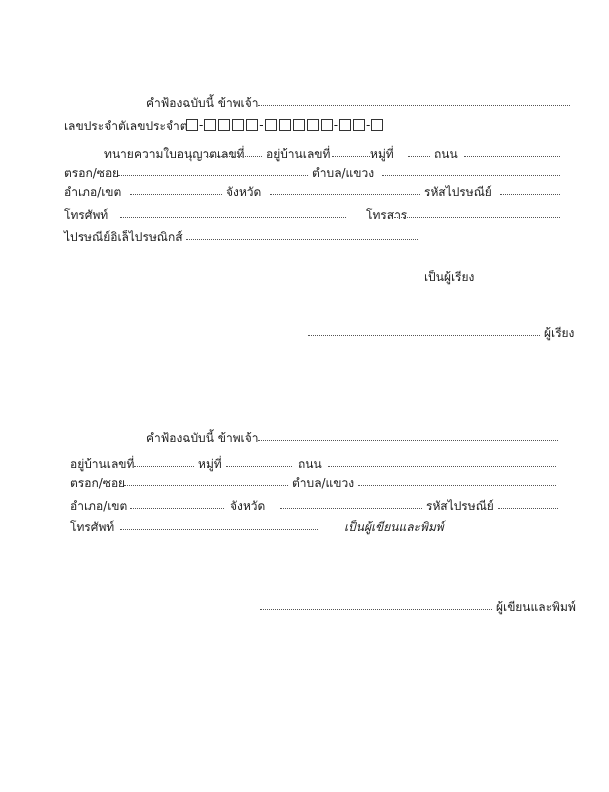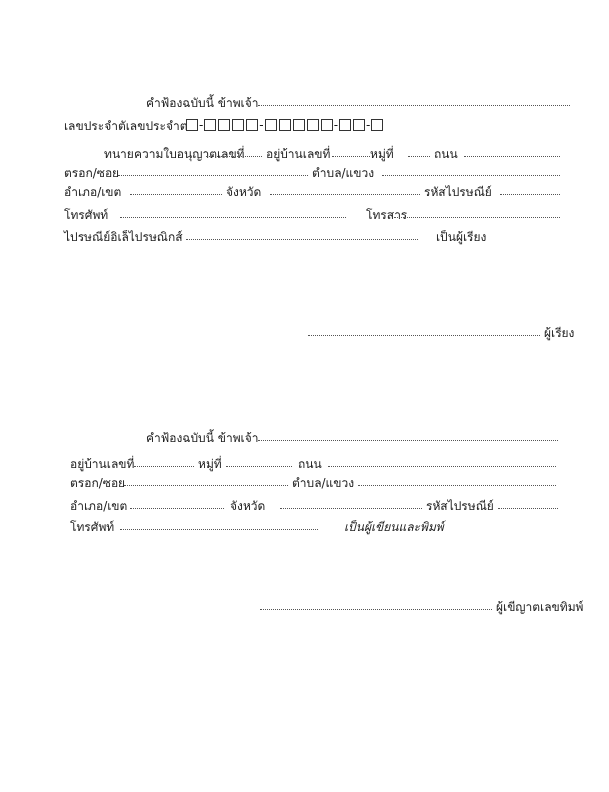--- a/index.html
+++ b/index.html
@@ -75,21 +75,21 @@
   <div class="line" style="top:206px;">
     <span class="seg" style="left:64px;">โทรศัพท์</span>
     <span class="dots" style="left:120px;width:226px;"></span>
     <span class="seg" style="left:366px;">โทรสาร</span>
     <span class="dots" style="left:394px;width:166px;"></span>
   </div>
 
   <div class="line" style="top:228px;">
     <span class="seg" style="left:64px;">ไปรษณีย์อิเล็ไปรษณิกส์</span>
     <span class="dots" style="left:186px;width:232px;"></span>
-    <span class="seg" style="left:436px;">เป็นผู้เรียง</span>
+    <span class="seg" style="left:424px;margin-top:40px;">เป็นผู้เรียง</span>
   </div>
 
   <div class="line" style="top:324px;">
     <span class="dots" style="left:308px;width:232px;"></span>
     <span class="seg" style="left:544px;">ผู้เรียง</span>
   </div>
 </div>
 
 <div>
 
@@ -124,15 +124,15 @@
   </div>
 
   <div class="line" style="top:518px;">
     <span class="seg" style="left:70px;">โทรศัพท์</span>
     <span class="dots" style="left:120px;width:198px;"></span>
     <span class="seg" style="left:344px;font-style:italic;">เป็นผู้เขียนและพิมพ์</span>
   </div>
 
   <div class="line" style="top:598px;">
     <span class="dots" style="left:260px;width:232px;"></span>
-    <span class="seg" style="left:496px;">ผู้เขีญาตเลขทิมพ์</span>
+    <span class="seg" style="left:496px;">ผู้เขียนและพิมพ์</span>
   </div>
 </div>
 
 </body></html>

